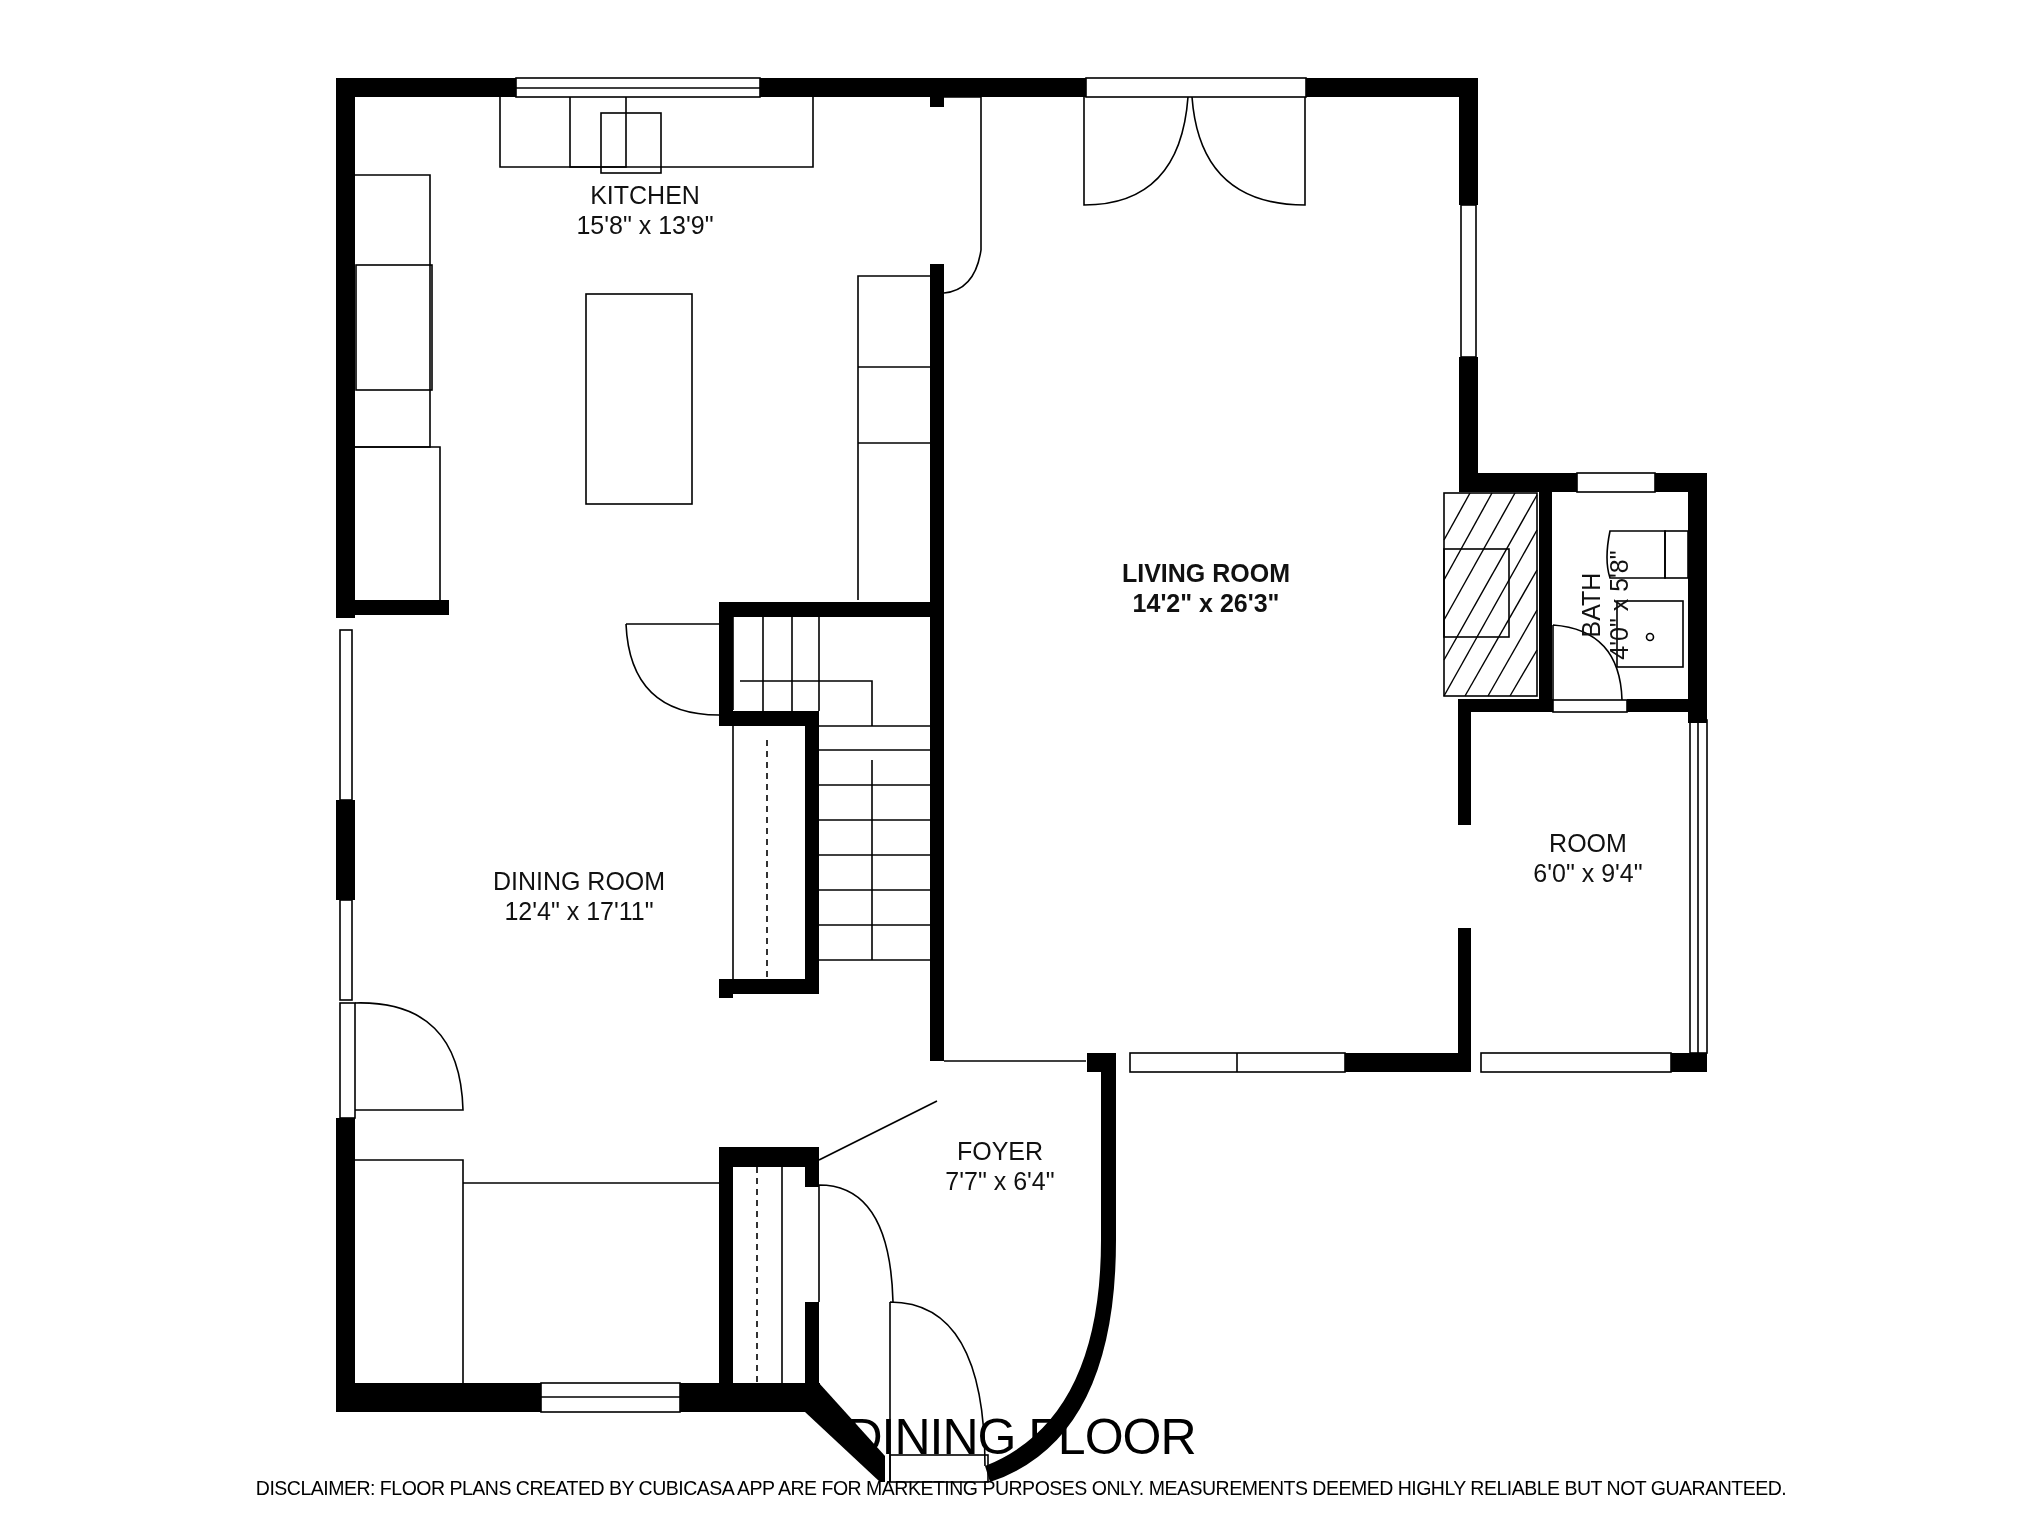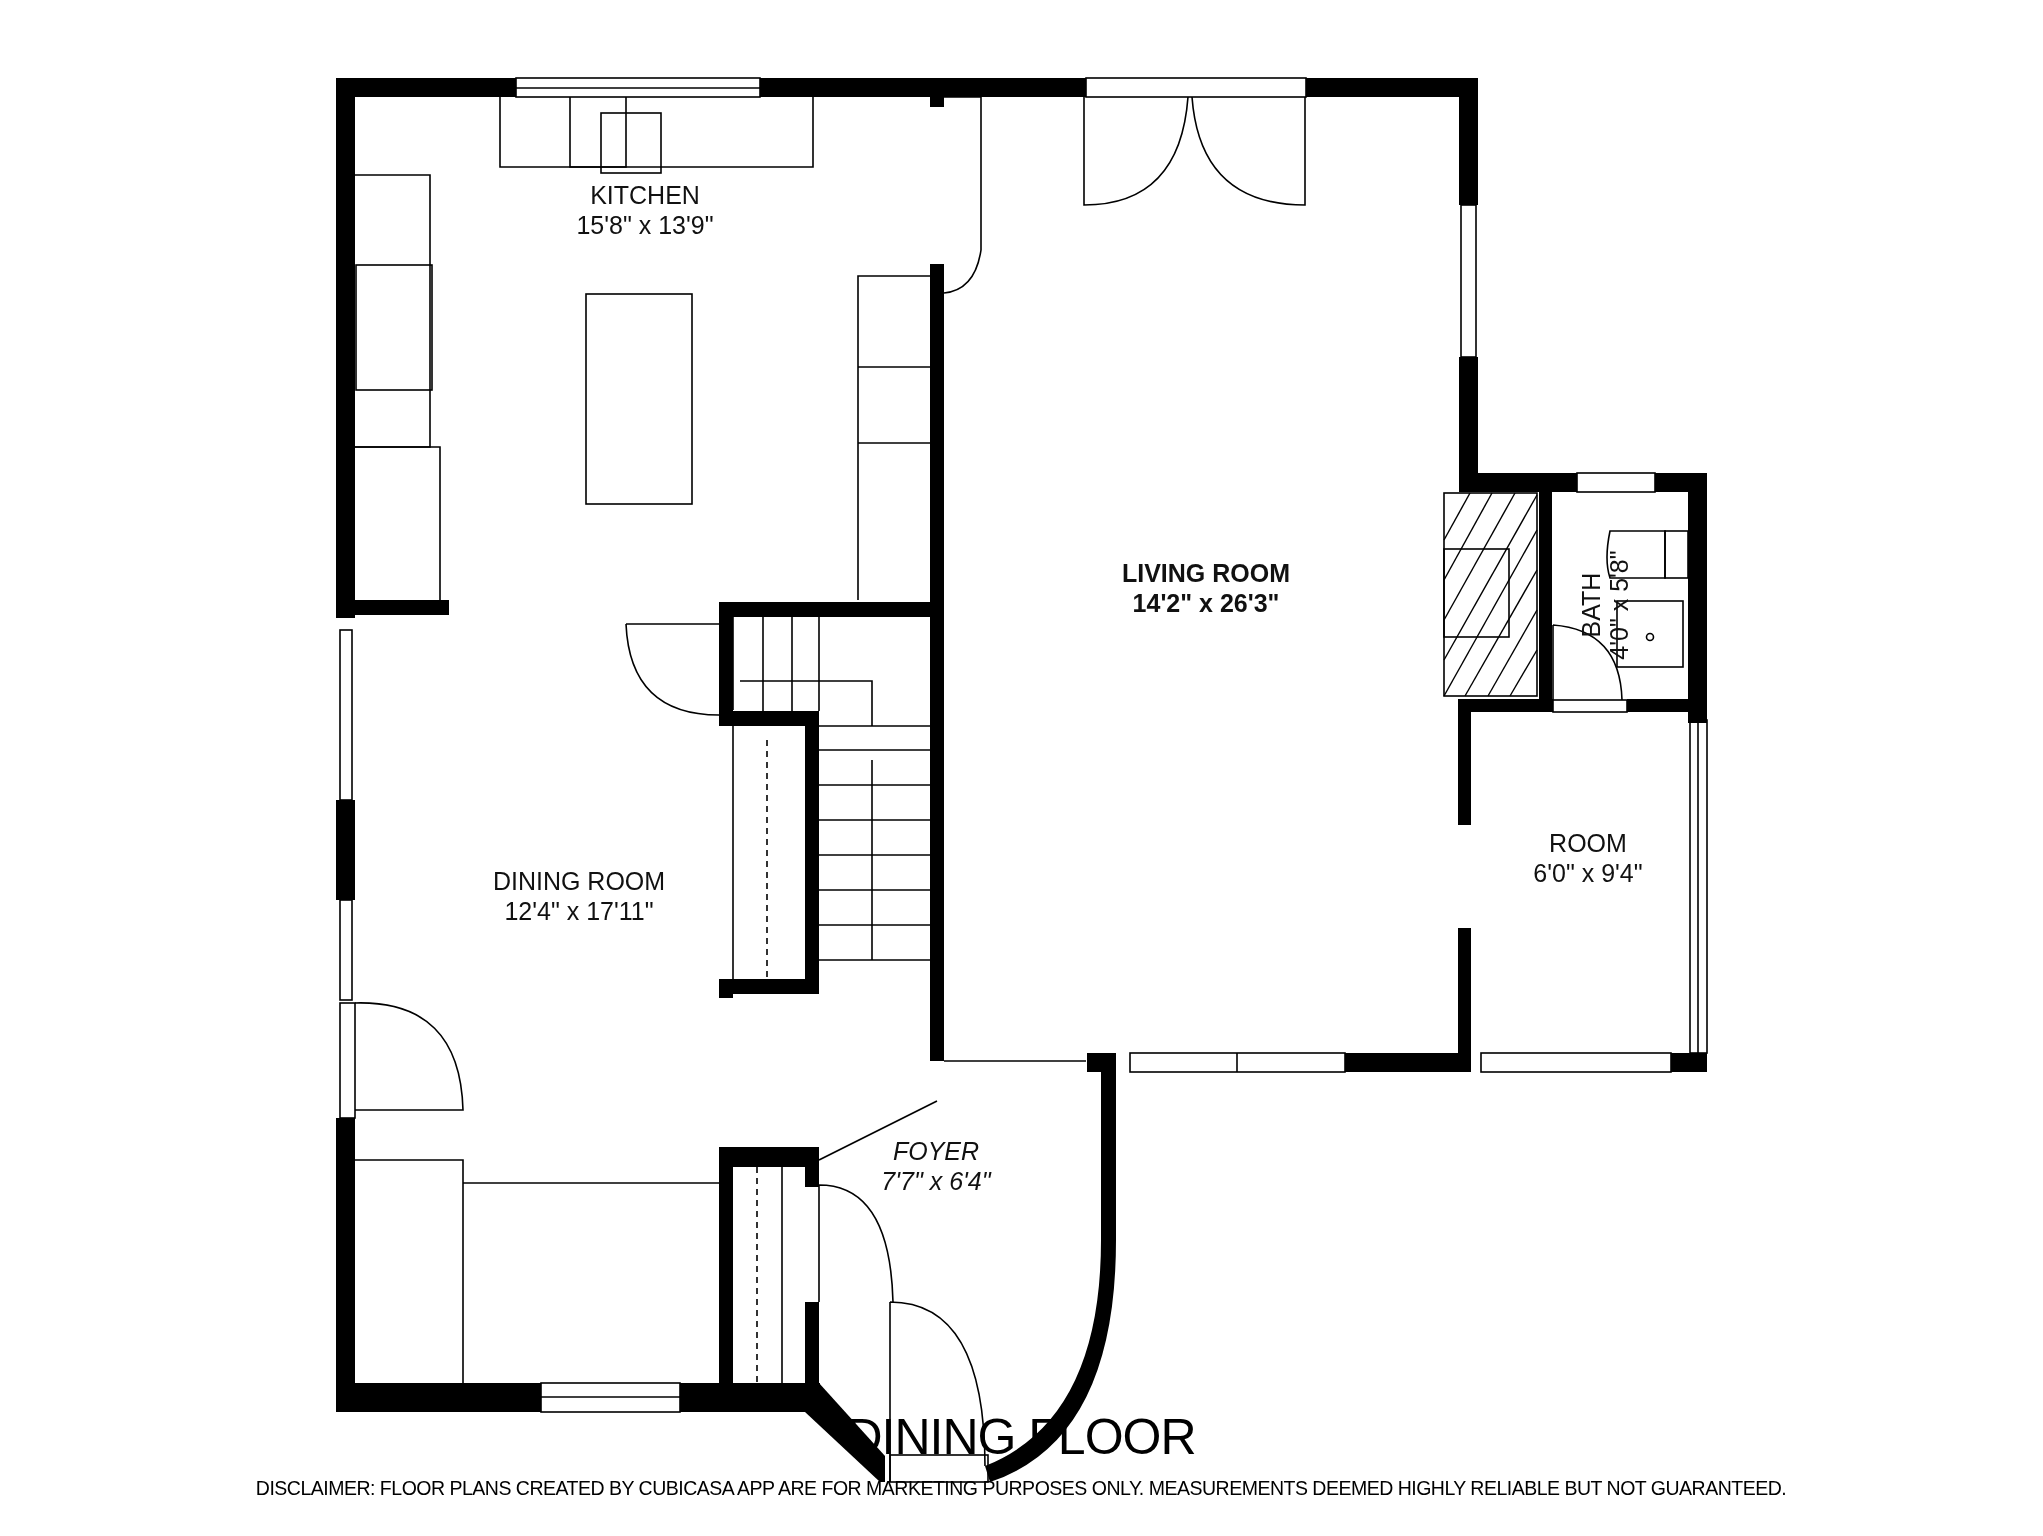--- a/index.html
+++ b/index.html
@@ -175,20 +175,20 @@
   <div>12'4" x 17'11"</div>
 </div>
 <div class="bathlbl">
   <div>BATH</div>
   <div>4'0" x 5'8"</div>
 </div>
 <div class="lbl" style="left:1588px;top:828px;">
   <div>ROOM</div>
   <div>6'0" x 9'4"</div>
 </div>
-<div class="lbl" style="left:936px;top:1136px;font-style:italic;">
+<div class="lbl" style="left:1000px;top:1136px;">
   <div>FOYER</div>
   <div>7'7" x 6'4"</div>
 </div>
 
 <div class="title">DINING FLOOR</div>
 <div class="disc">DISCLAIMER: FLOOR PLANS CREATED BY CUBICASA APP ARE FOR MARKETING PURPOSES ONLY. MEASUREMENTS DEEMED HIGHLY RELIABLE BUT NOT GUARANTEED.</div>
 <div class="wm">OneKey MLS</div>
 
 </body></html>

